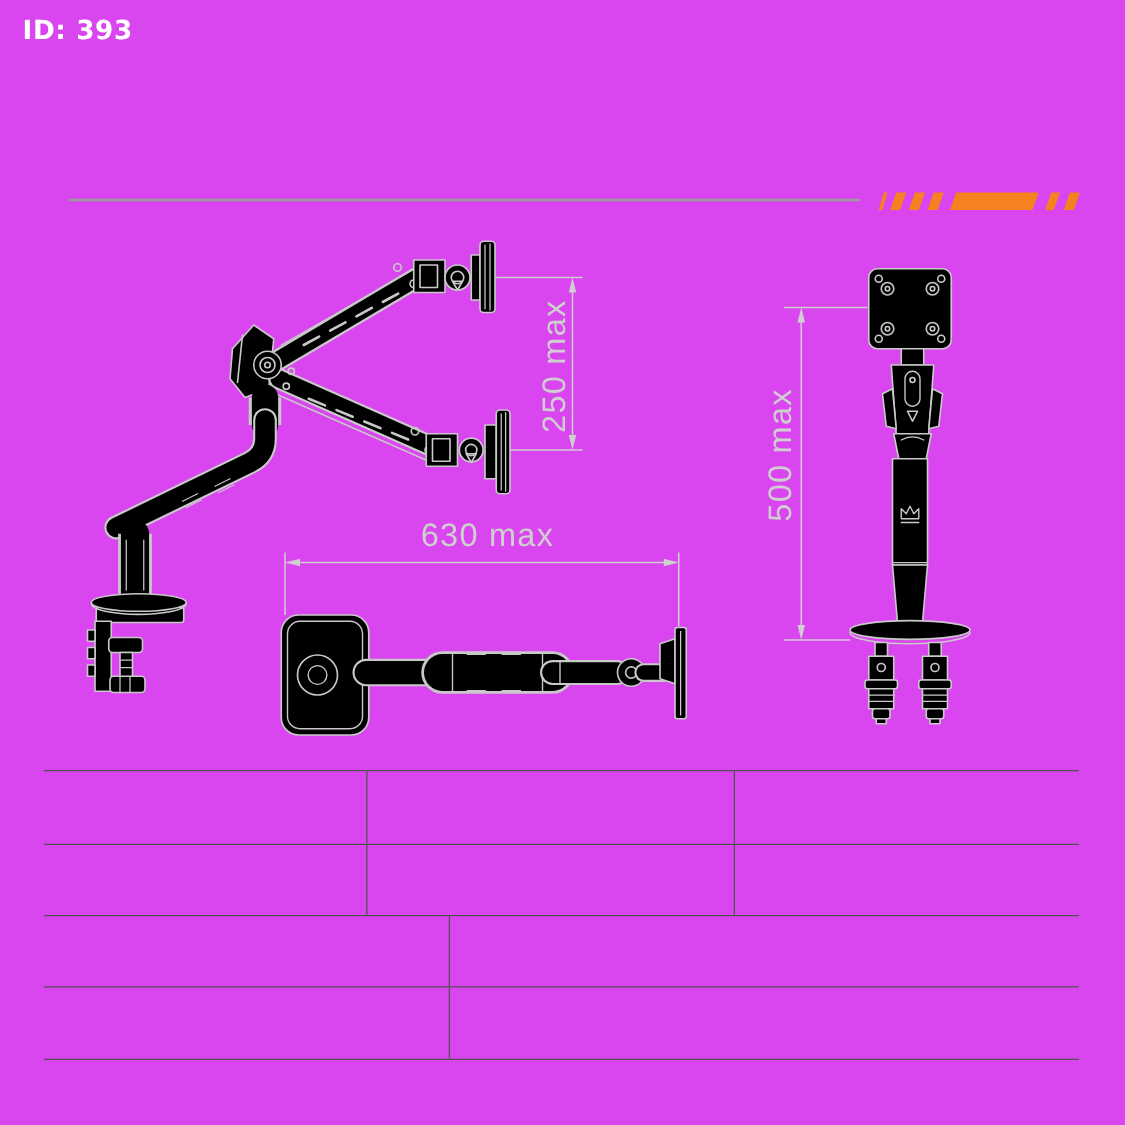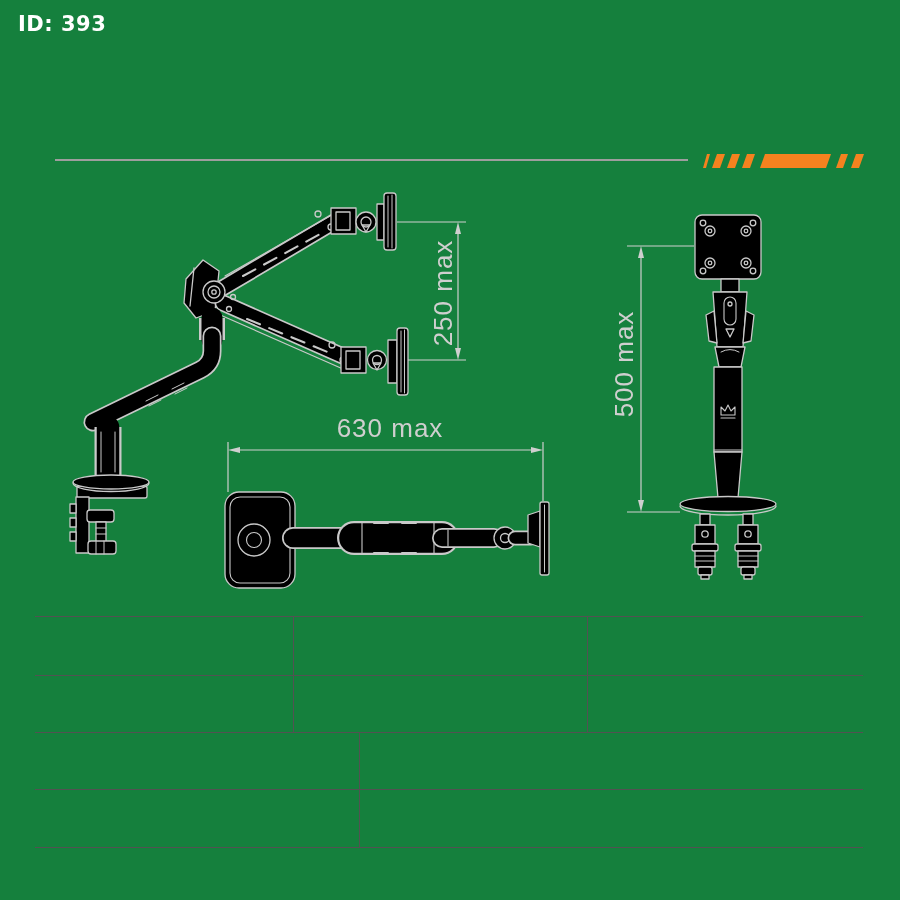--- a/index.html
+++ b/index.html
@@ -1,17 +1,17 @@
 <!DOCTYPE html>
 <html><head>
 <meta charset="utf-8">
 <style>
   html,body{margin:0;padding:0;background:#000;}
   .stage{
-    position:relative;width:900px;height:900px;background:#15803d;overflow:hidden;
+    position:relative;width:900px;height:900px;background:#d946ef;overflow:hidden;
     font-family:"Liberation Sans", sans-serif;
   }
   .id-label{
     position:absolute;left:18px;top:12px;
     font-family:"DejaVu Sans", sans-serif;
     font-weight:700;font-size:21px;color:#ffffff;letter-spacing:.5px;
   }
   svg text{
     font-family:"Liberation Sans", sans-serif;
     letter-spacing:1px;

